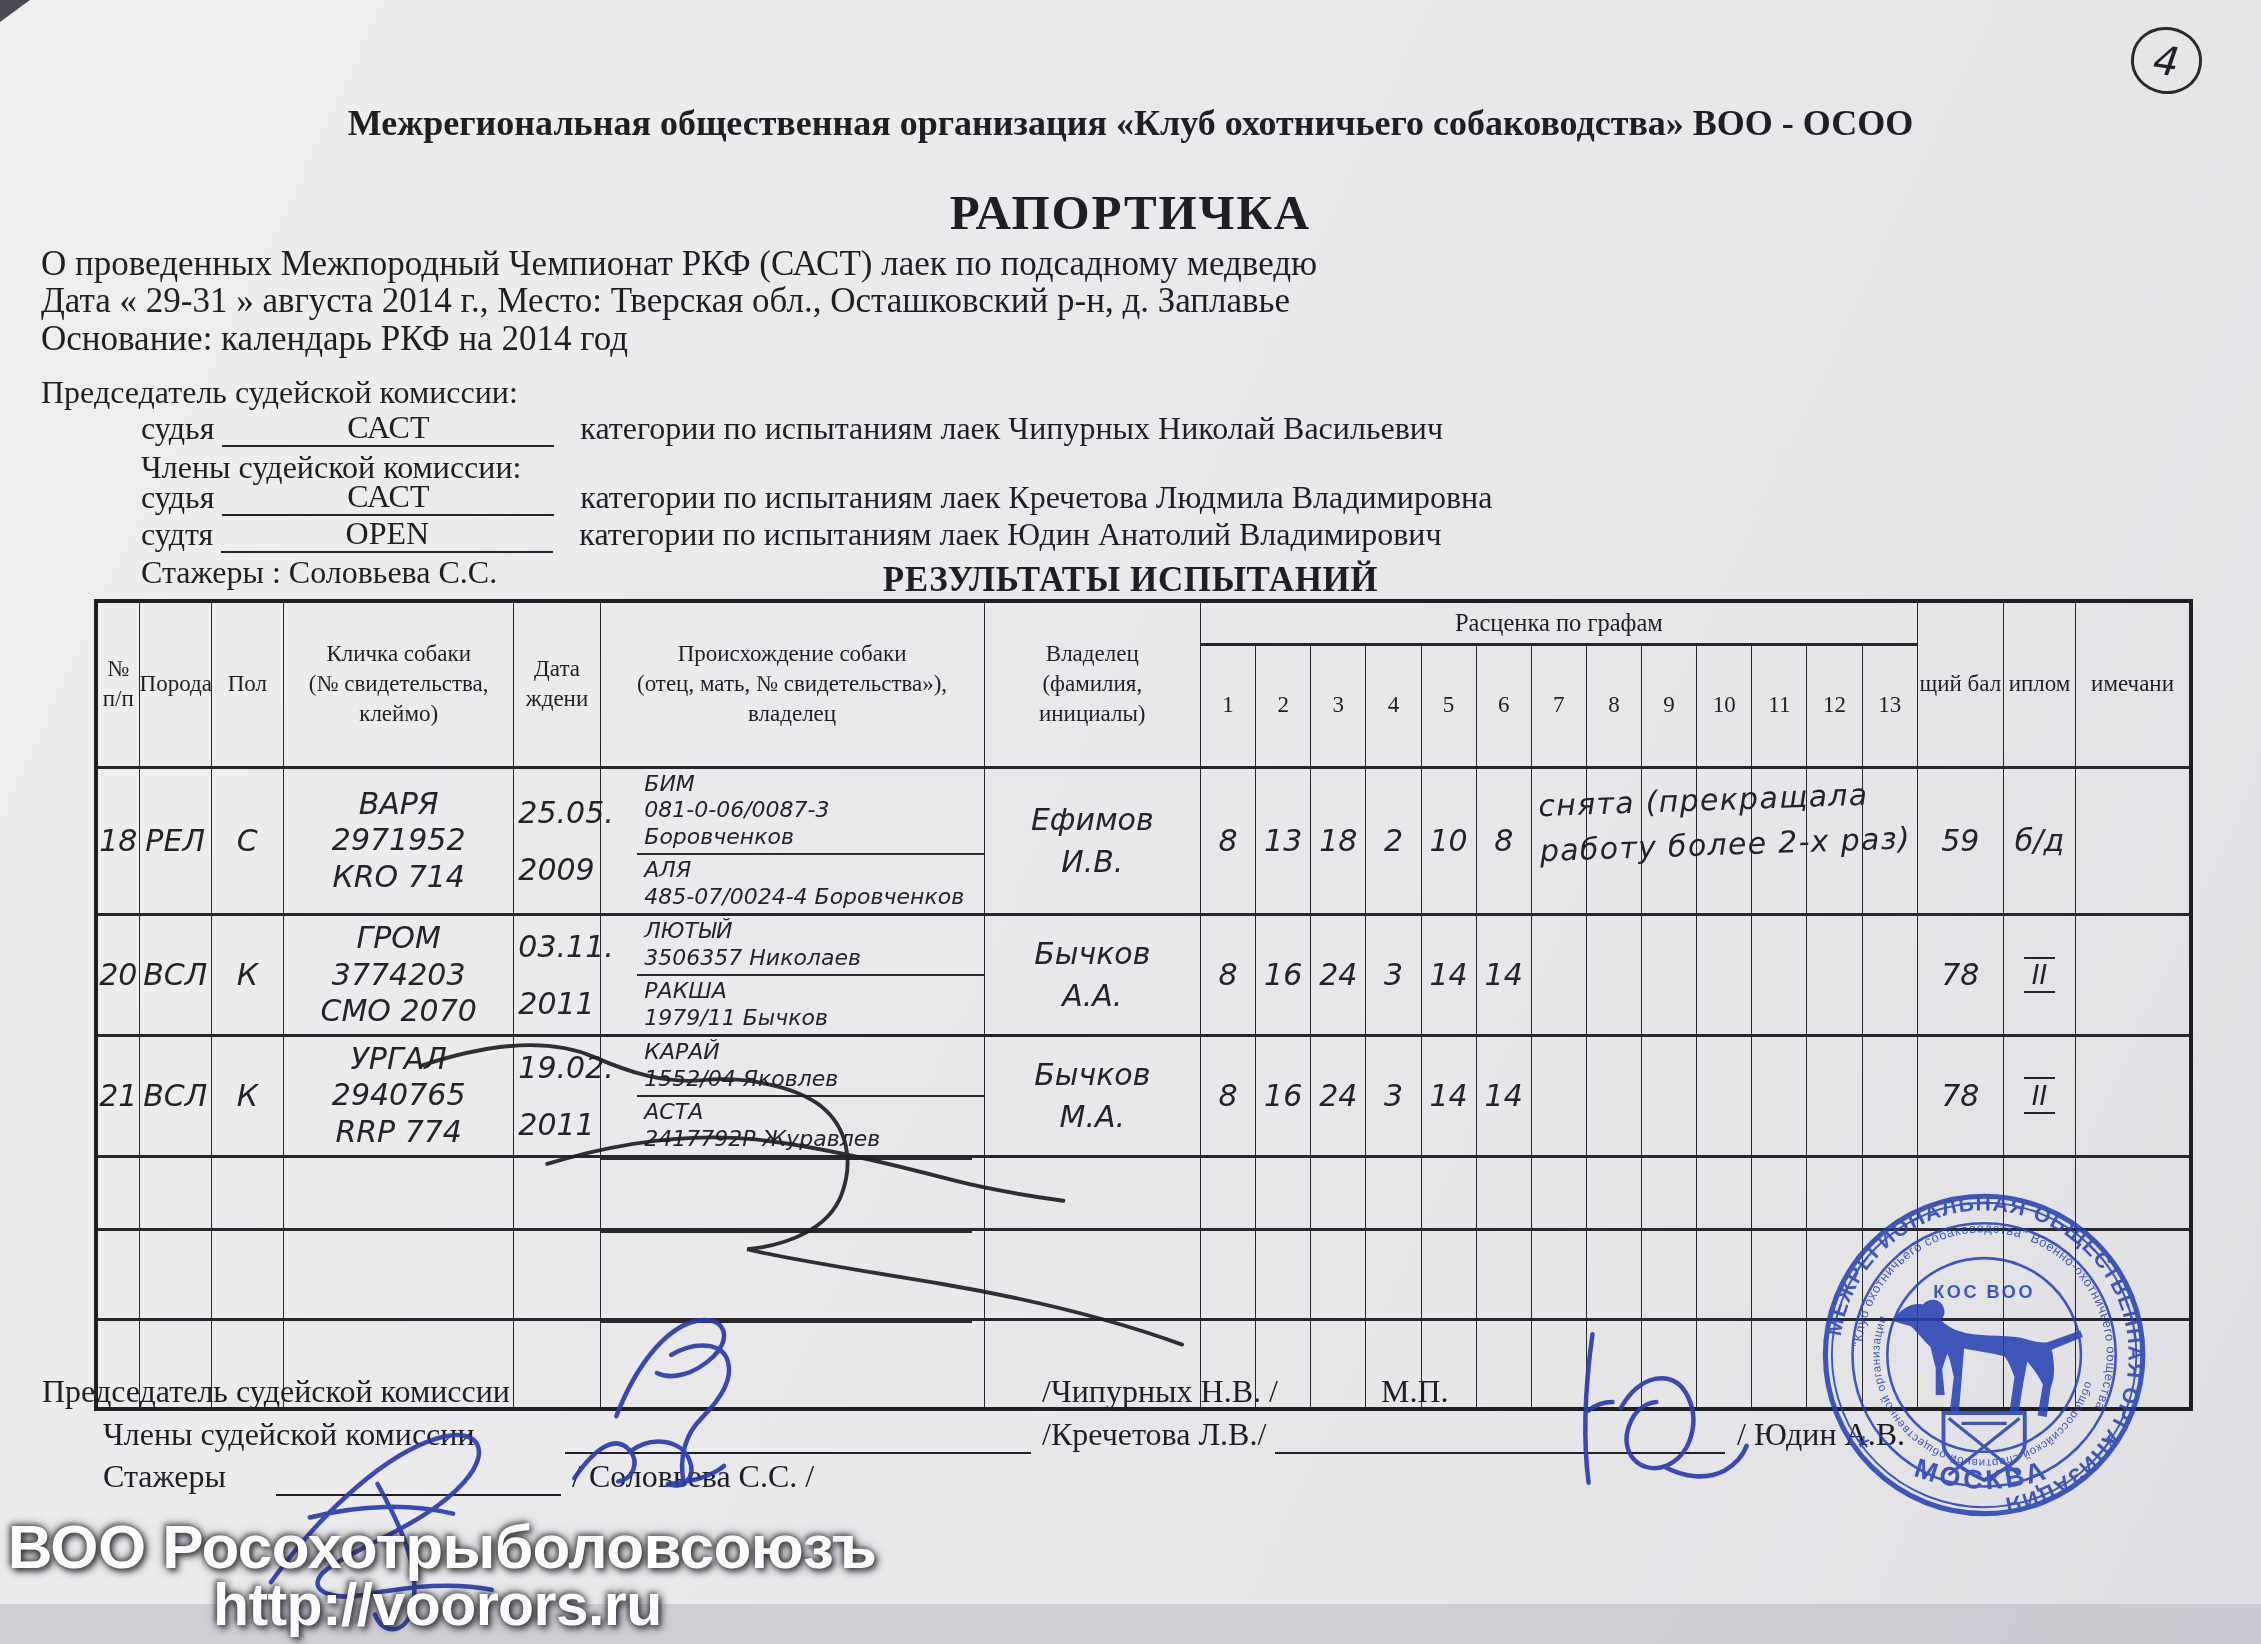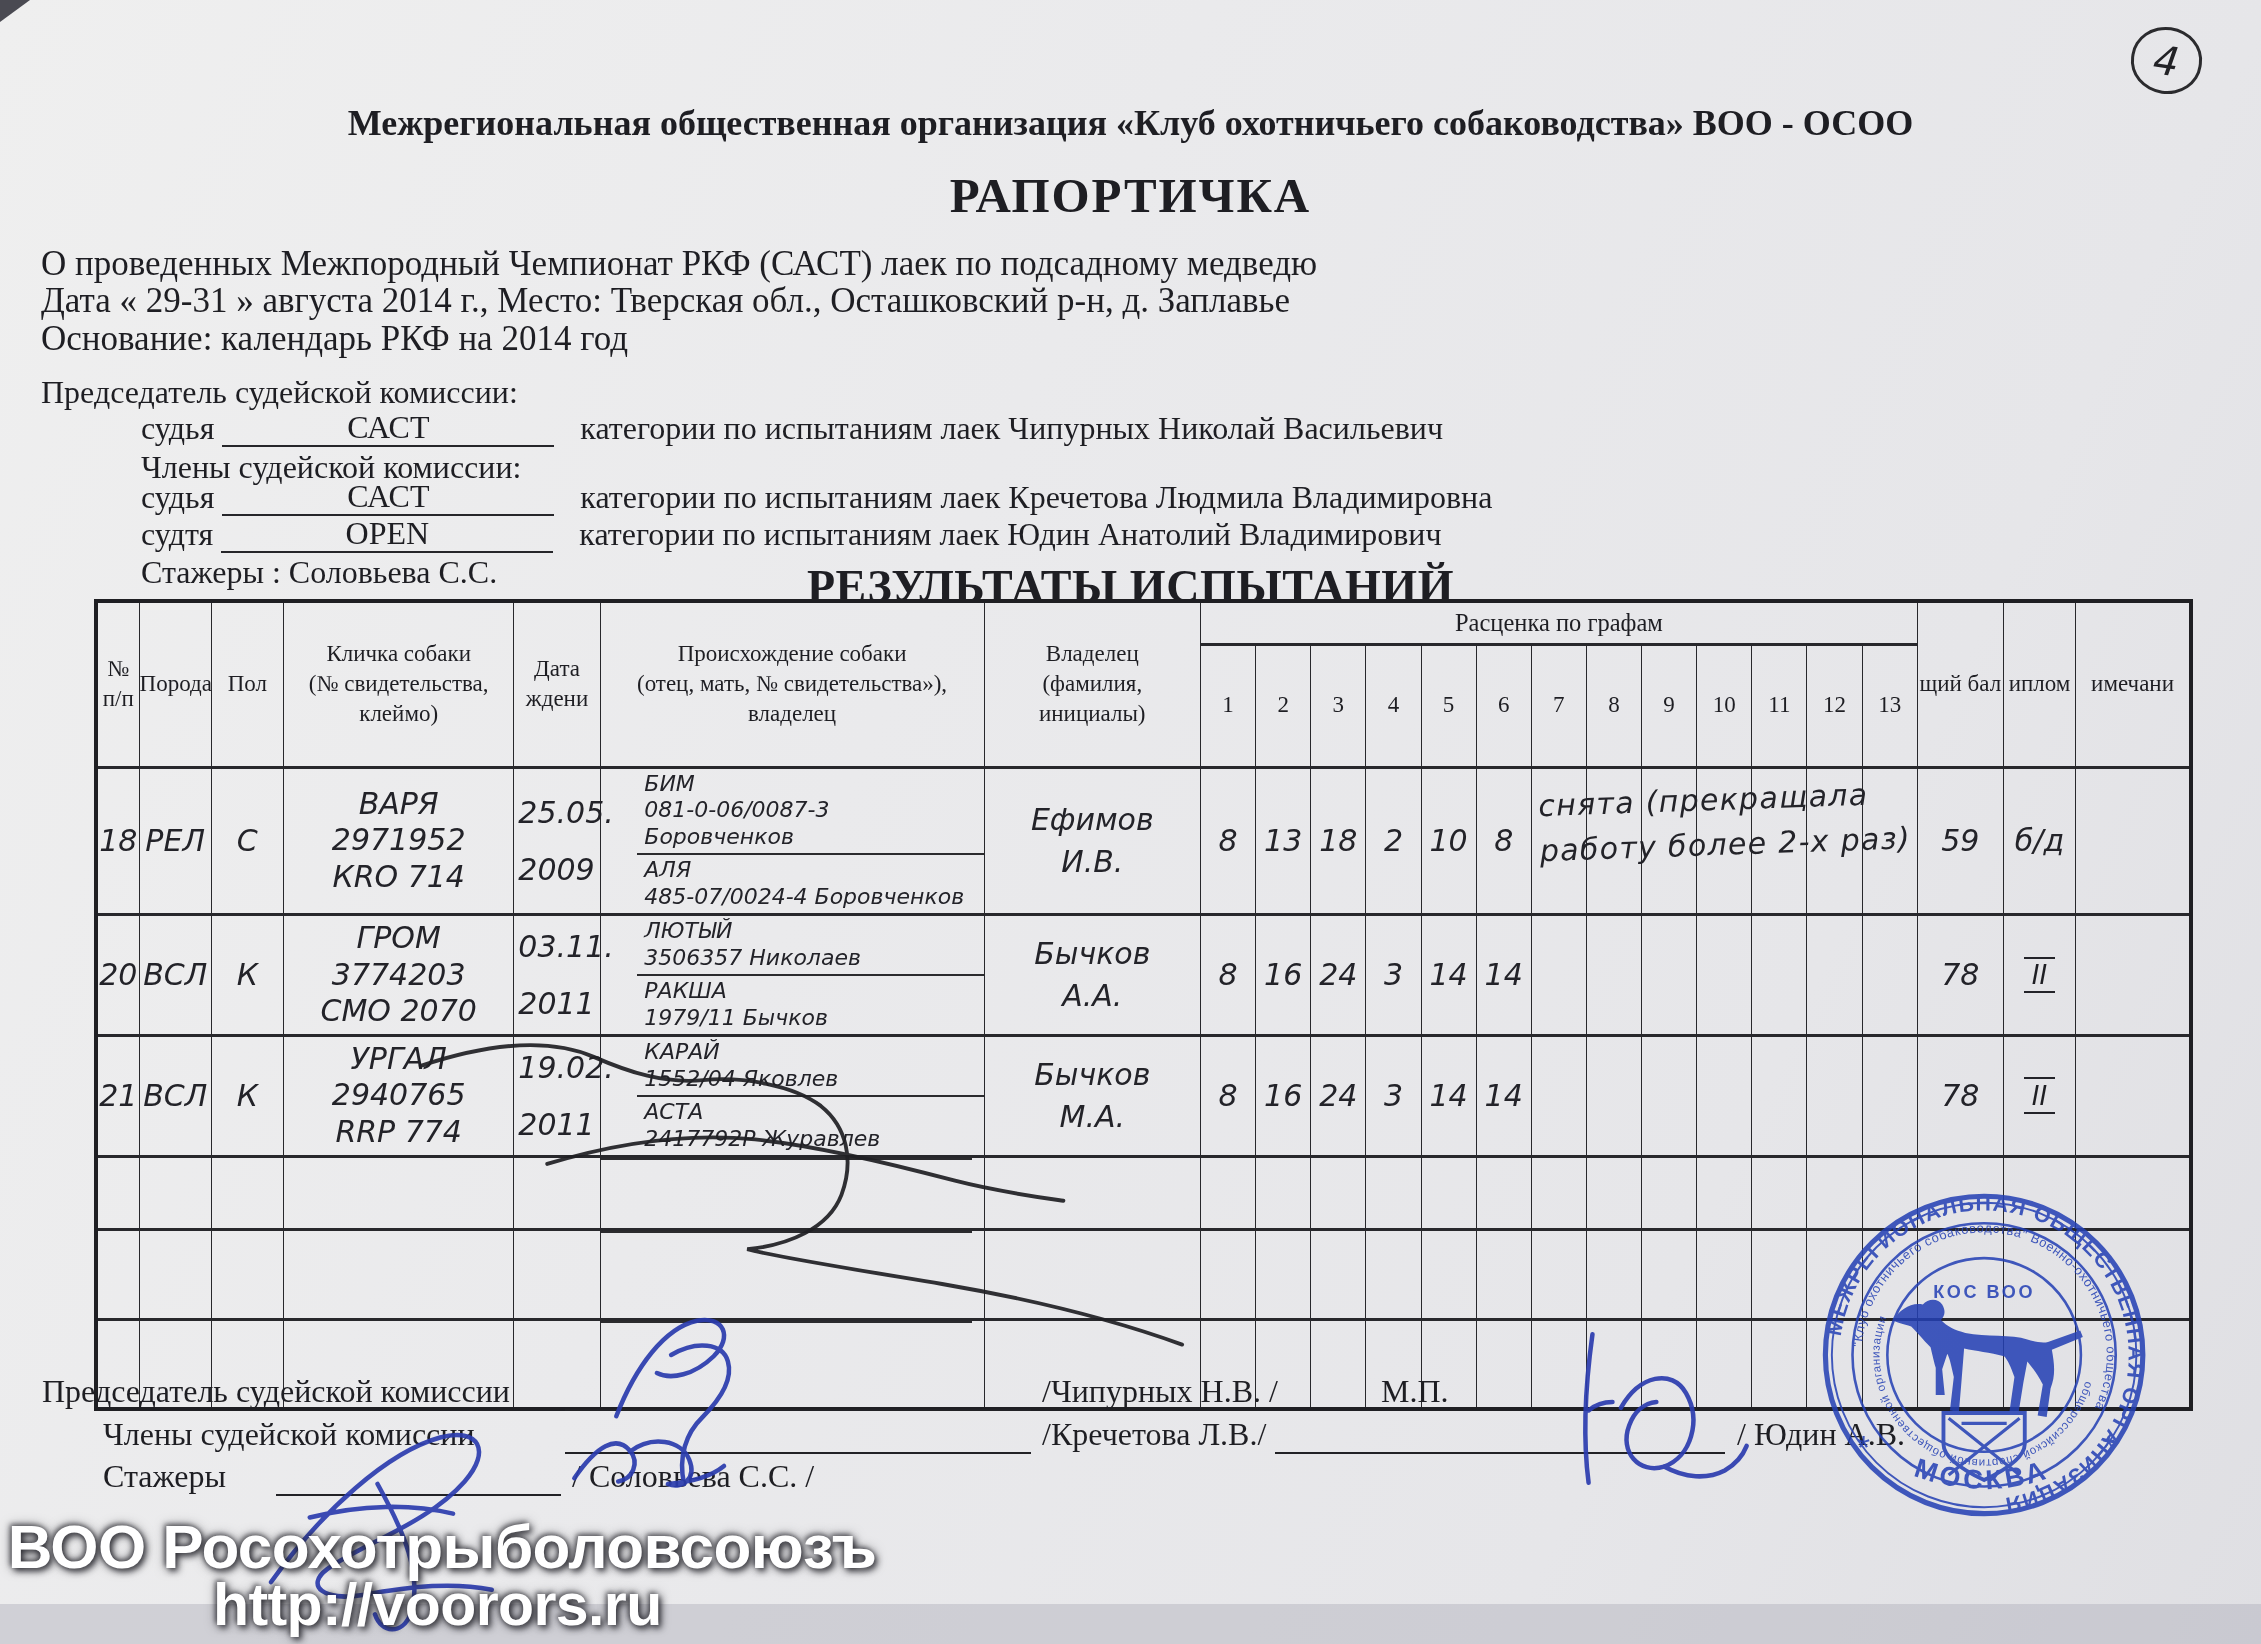--- a/index.html
+++ b/index.html
@@ -12,37 +12,37 @@
   .hw{font-family:"DejaVu Sans",sans-serif;font-style:italic;color:#232329;}
 
   #corner-wedge{left:0;top:0;width:30px;height:22px;background:#4a4a52;
     clip-path:polygon(0 0,100% 0,0 100%);}
   #page-number{left:2131px;top:27px;width:65px;height:61px;border:3.9px solid #2b2b2e;
     border-radius:50%/48%;display:flex;align-items:center;justify-content:center;
     font-family:"DejaVu Sans",sans-serif;font-style:italic;font-size:40px;color:#222226;
     transform:rotate(8deg);}
 
   #org-line{left:0;right:0;top:102px;text-align:center;font-weight:bold;font-size:36px;}
-  #doc-title{left:0;right:0;top:167px;text-align:center;font-weight:bold;font-size:49px;letter-spacing:1.9px;}
+  #doc-title{left:0;right:0;top:184px;text-align:center;font-weight:bold;font-size:49px;letter-spacing:1.9px;}
   .intro{left:41px;font-size:35px;}
   #intro-0{top:244px;} #intro-1{top:281px;} #intro-2{top:319px;}
 
   .comm{font-size:32px;}
   #comm-chair{left:41px;top:374px;}
   .judge-row{white-space:nowrap;}
   #judge-0{left:141px;top:410px;} 
   #comm-members{left:141px;top:449px;}
   #judge-1{left:141px;top:479px;}
   #judge-2{left:141px;top:516px;}
   #comm-trainees{left:141px;top:554px;}
   .blankline{display:inline-block;width:332px;border-bottom:2.6px solid #26262a;
     text-align:center;vertical-align:bottom;line-height:1.1;}
   .judge-rest{margin-left:18px;}
 
-  #results-title{left:0;right:0;top:560px;text-align:center;font-weight:bold;font-size:46px;letter-spacing:0.6px;}
+  #results-title{left:0;right:0;top:560px;text-align:center;font-weight:bold;font-size:35px;letter-spacing:0.6px;}
 
   #results-table{position:absolute;left:94px;top:599px;width:2099px;
     border-collapse:collapse;table-layout:fixed;border:4.5px solid #1f1f23;}
   #results-table td{border:1.9px solid #28282c;border-top-width:3.2px;border-bottom-width:3.2px;
     padding:0;vertical-align:middle;text-align:center;}
   tr.h1{height:43px;} tr.h2{height:123px;}
   tr.r19{height:94px;} tr.r20{height:86px;} tr.r21{height:94px;}
   tr.e1{height:73px;} tr.e2{height:90px;} tr.e3{height:90px;}
   .th{font-size:23px;line-height:1.32;font-family:"Liberation Serif",serif;}
   .group{font-size:24.5px;}

